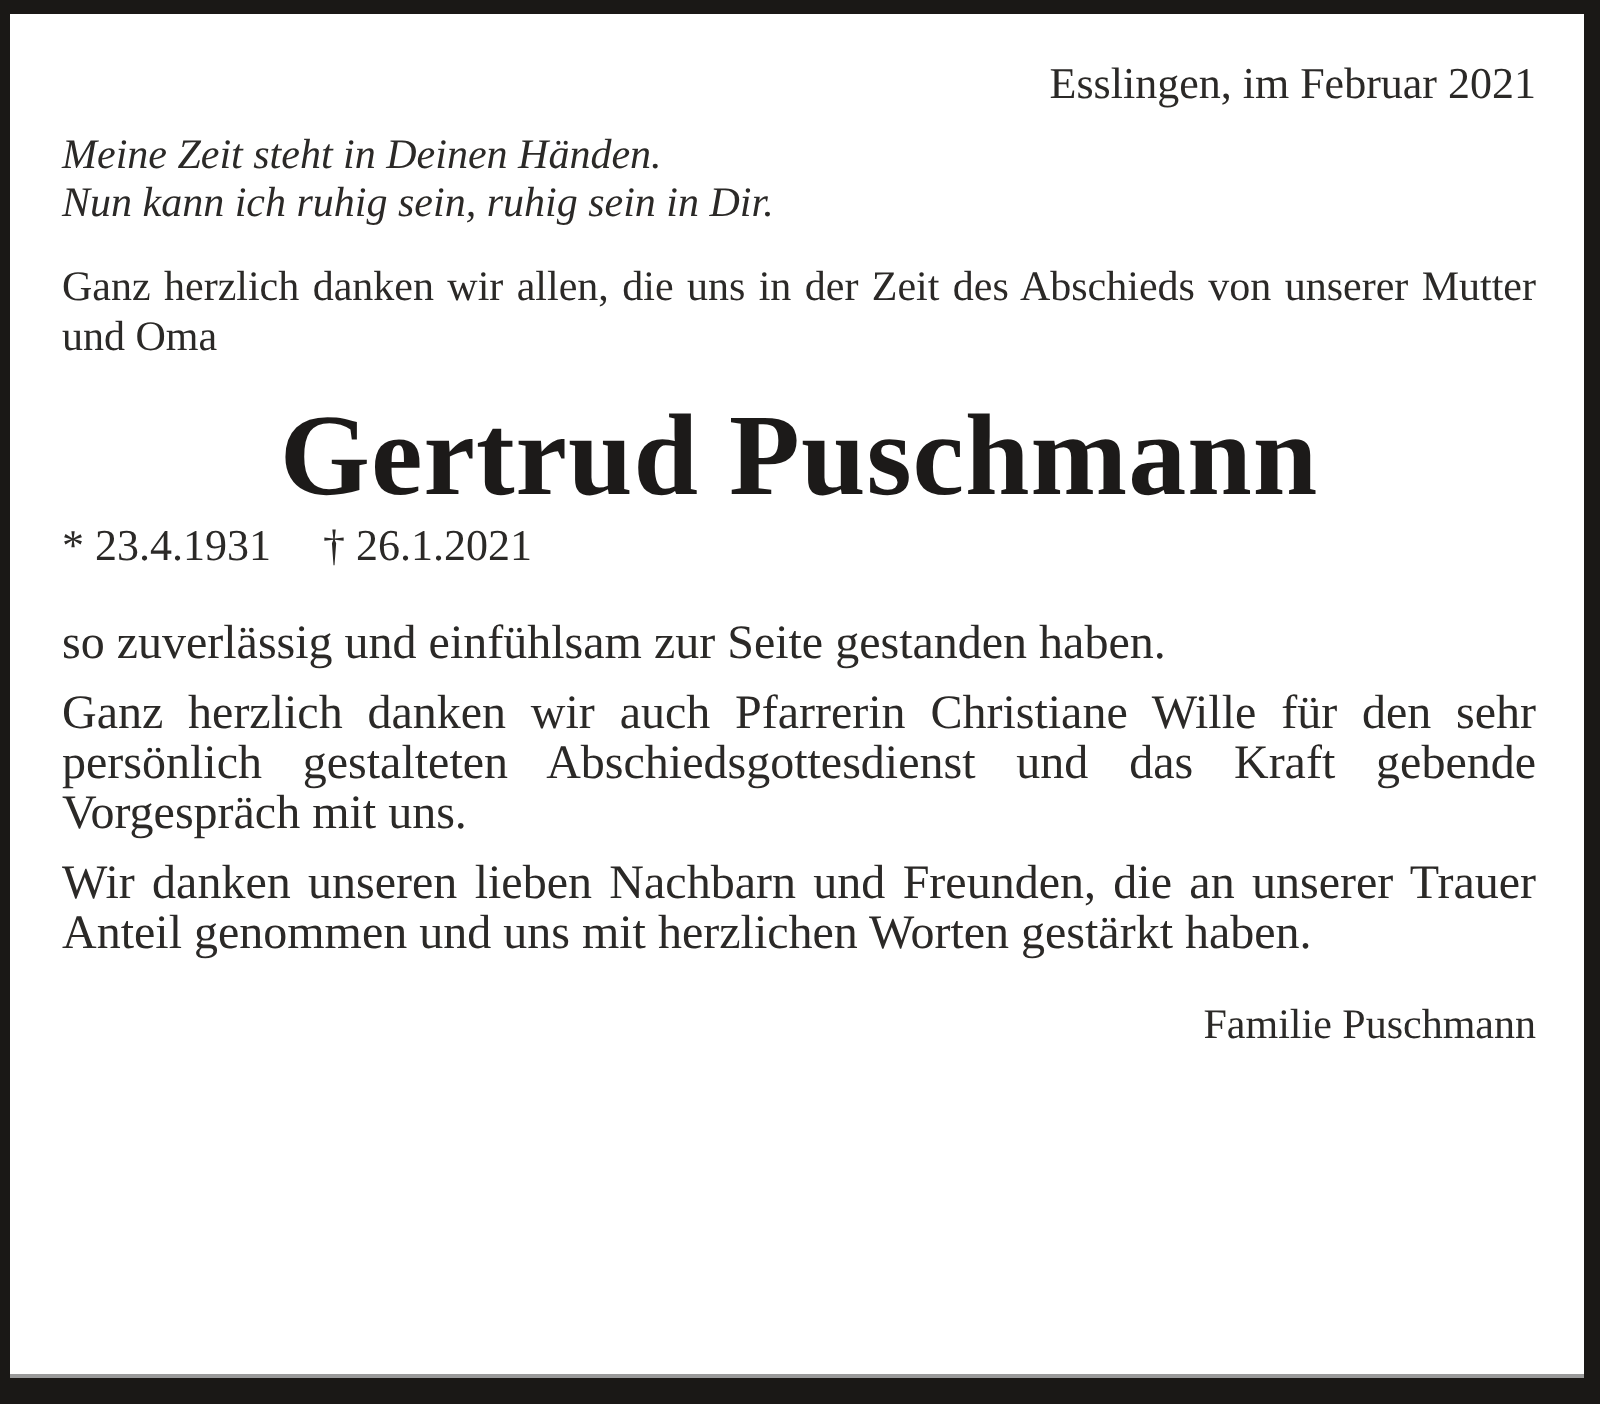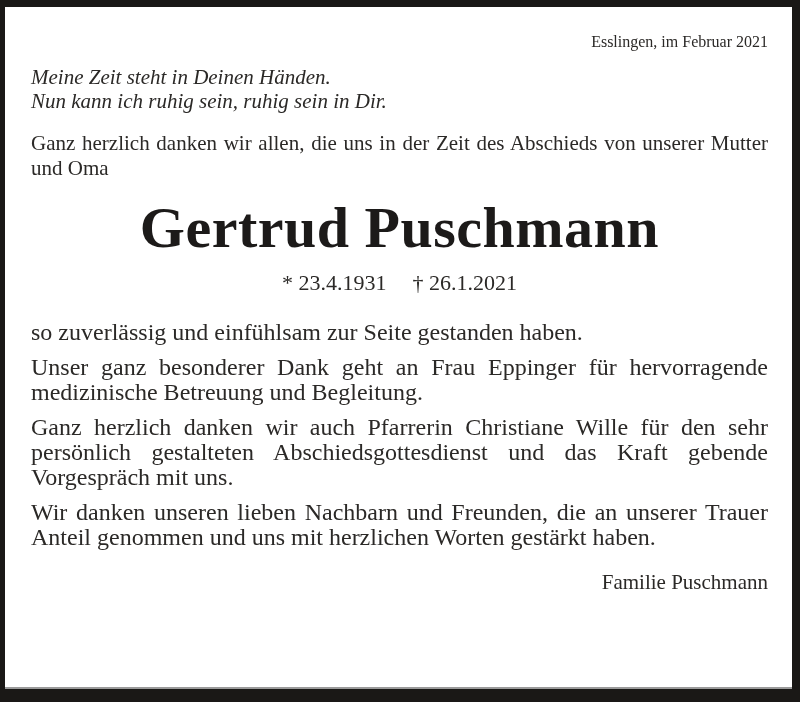--- a/index.html
+++ b/index.html
@@ -21,21 +21,21 @@
     right: 8px;
     bottom: 13px;
     background: #ffffff;
     color: #2b2927;
     padding: 22px 24px 0 26px;
     box-sizing: border-box;
     border-bottom: 2px solid #9a9a9a; 
   }
   .dateline {
     text-align: right;
-    font-size: 16px;
+    font-size: 22px;
     line-height: 26px;
     color: #2b2927;
   }
   .epigraph {
     margin-top: 10px;
     font-style: italic;
     font-size: 21px;
     line-height: 24px;
   }
   .heading {
@@ -54,22 +54,21 @@
   .name {
     margin: 21px 0 0 0;
     text-align: center;
     font-size: 58px;
     line-height: 52px;
     font-weight: 700;
     color: #1c1a19;
     letter-spacing: 0.5px;
   }
   .dates {
-    margin-top: 16px;
-    text-align: center;
+    margin-top: 6px;
     font-size: 22px;
     line-height: 26px;
   }
   .dates .death {
     margin-left: 26px;
   }
   .body-text {
     margin-top: 24px;
   }
   .body-text p {
@@ -104,20 +103,19 @@
   <p class="intro">Ganz herzlich danken wir allen, die uns in der Zeit des Abschieds von unserer Mutter und Oma</p>
 
   <h1 class="name">Gertrud Puschmann</h1>
 
   <div class="dates">
     <span class="birth">* 23.4.1931</span><span class="death">† 26.1.2021</span>
   </div>
 
   <div class="body-text">
     <p>so zuverlässig und einfühlsam zur Seite gestanden haben.</p>
-    <p>Unser ganz besonderer Dank geht an Frau Eppinger für hervorragende medizinische Betreuung und Begleitung.</p>
     <p>Ganz herzlich danken wir auch Pfarrerin Christiane Wille für den sehr persönlich gestalteten Abschiedsgottesdienst und das Kraft gebende Vorgespräch mit uns.</p>
     <p>Wir danken unseren lieben Nachbarn und Freunden, die an unserer Trauer Anteil genommen und uns mit herzlichen Worten gestärkt haben.</p>
   </div>
 
   <div class="signature">Familie Puschmann</div>
 
 </div>
 
 </body></html>

